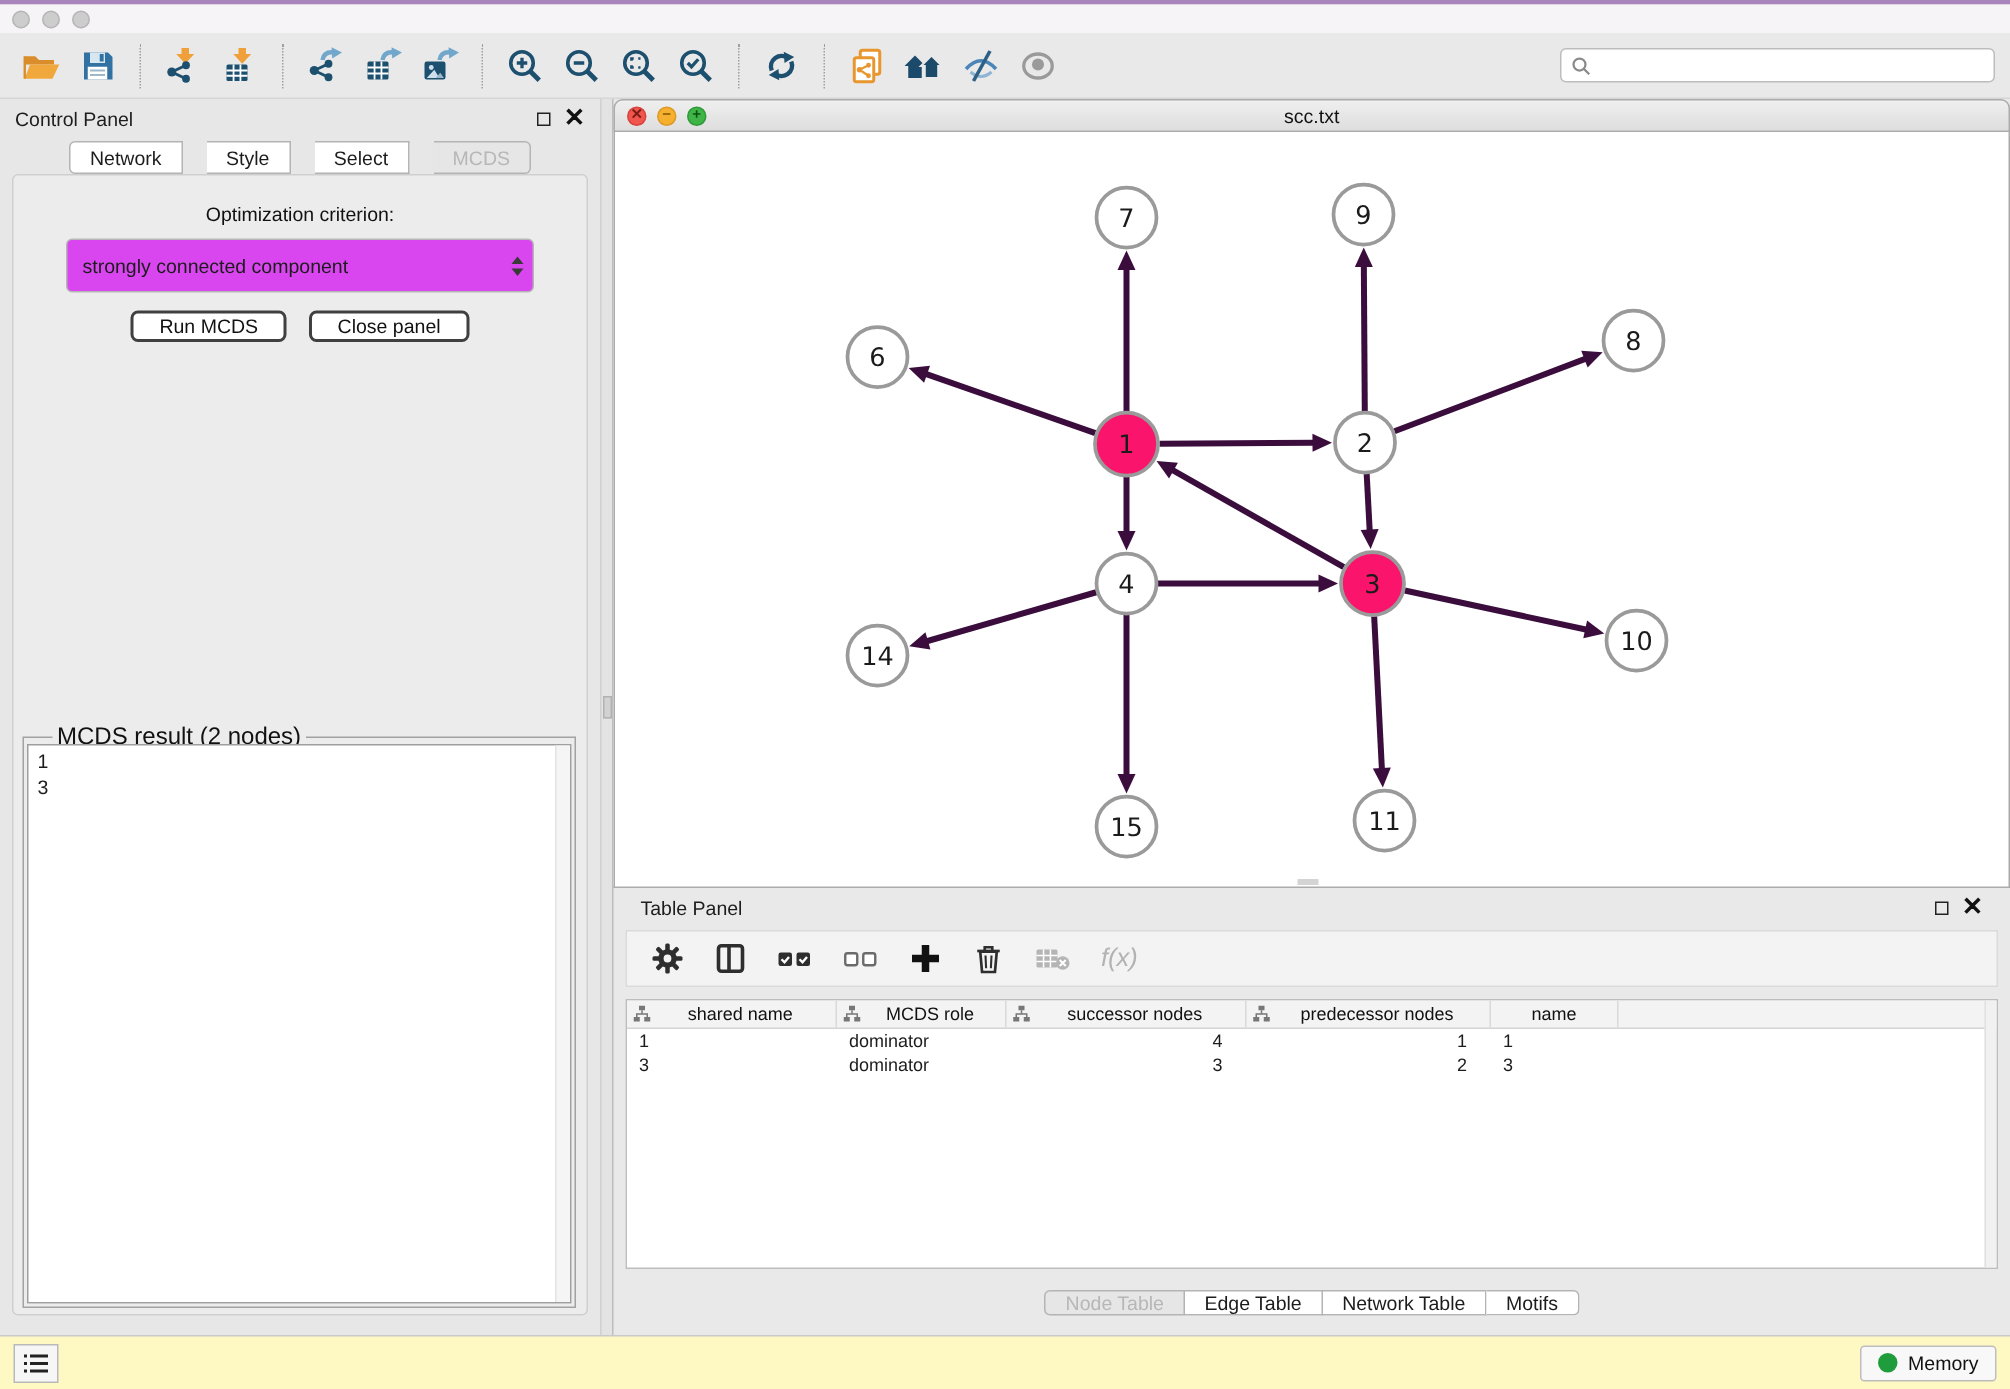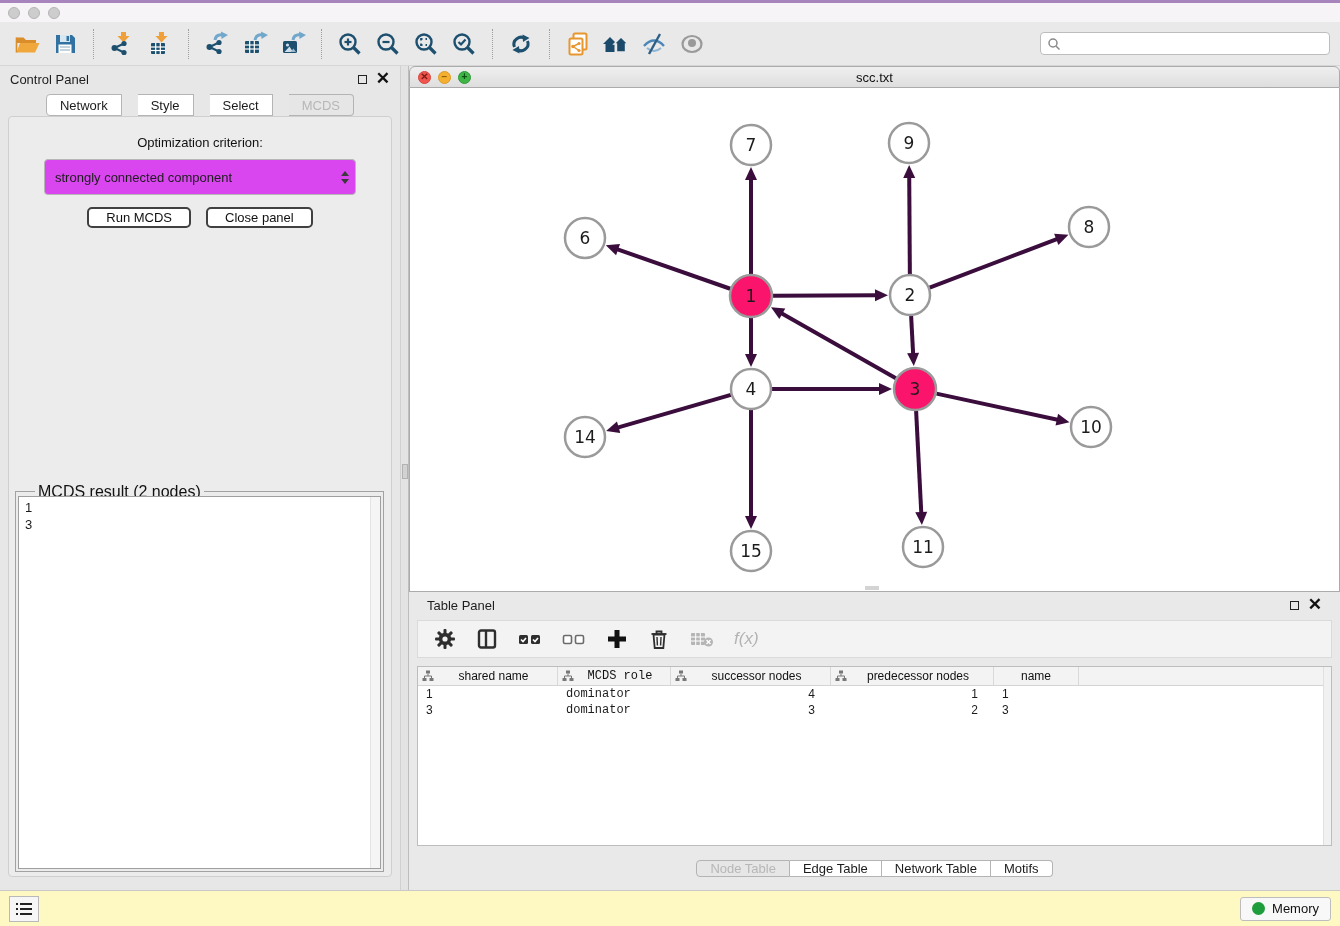--- a/index.html
+++ b/index.html
@@ -75,21 +75,21 @@
   
   .table-panel { flex:1; background:#e9e9e9; display:flex; flex-direction:column; padding:0 8px; min-height:0; }
   .tp-toolbar { height:38px; flex:none; background:#f3f3f3; border:1px solid #dadada; display:flex; align-items:center; gap:20px; padding:0 16px; margin-top:2px; }
   .tp-tool { display:flex; align-items:center; justify-content:center; }
   .fx { font-family:Liberation Sans, sans-serif; font-style:italic; font-size:17px; color:#b3b3b3; }
 
   .tp-table { height:180px; flex:none; background:#fff; border:1px solid #bdbdbd; margin-top:8px; font-size:12px; position:relative; overflow:hidden; }
   .tp-thead { display:flex; height:19px; background:#f3f3f3; border-bottom:1px solid #d4d4d4; }
   .th { display:flex; align-items:center; border-right:1px solid #d9d9d9; padding:0 4px; }
   .th .lbl { flex:1; text-align:center; font-size:12px; color:#111; }
-  .c0 { width:140px; } .c1 { width:113px;font-family:Liberation Mono, monospace; } .c2 { width:160px; } .c3 { width:163px; } .c4 { width:85px; }
+  .c0 { width:140px; } .c1 { width:113px; } .c2 { width:160px; } .c3 { width:163px; } .c4 { width:85px; }
   .tp-row { display:flex; height:16px; align-items:center; }
   .cell { padding:0 8px; overflow:hidden; white-space:nowrap; }
   .cell.num { text-align:right; padding-right:16px; }
   .tp-scroll { position:absolute; right:0; top:0; bottom:0; width:8px; background:#f1f1f1; border-left:1px solid #e0e0e0; }
 
   .tp-tabs { flex:1; display:flex; justify-content:center; align-items:center; }
 
   
   .status-bar { height:36px; flex:none; border-top:1px solid #c9c9c9; background:#fef9c3; display:flex; align-items:center; padding:0 9px;gap:40px; }
   .list-btn { width:30px; height:26px; background:#f6f6f6; border:1px solid #b9b9b9; display:flex; align-items:center; justify-content:center; }

